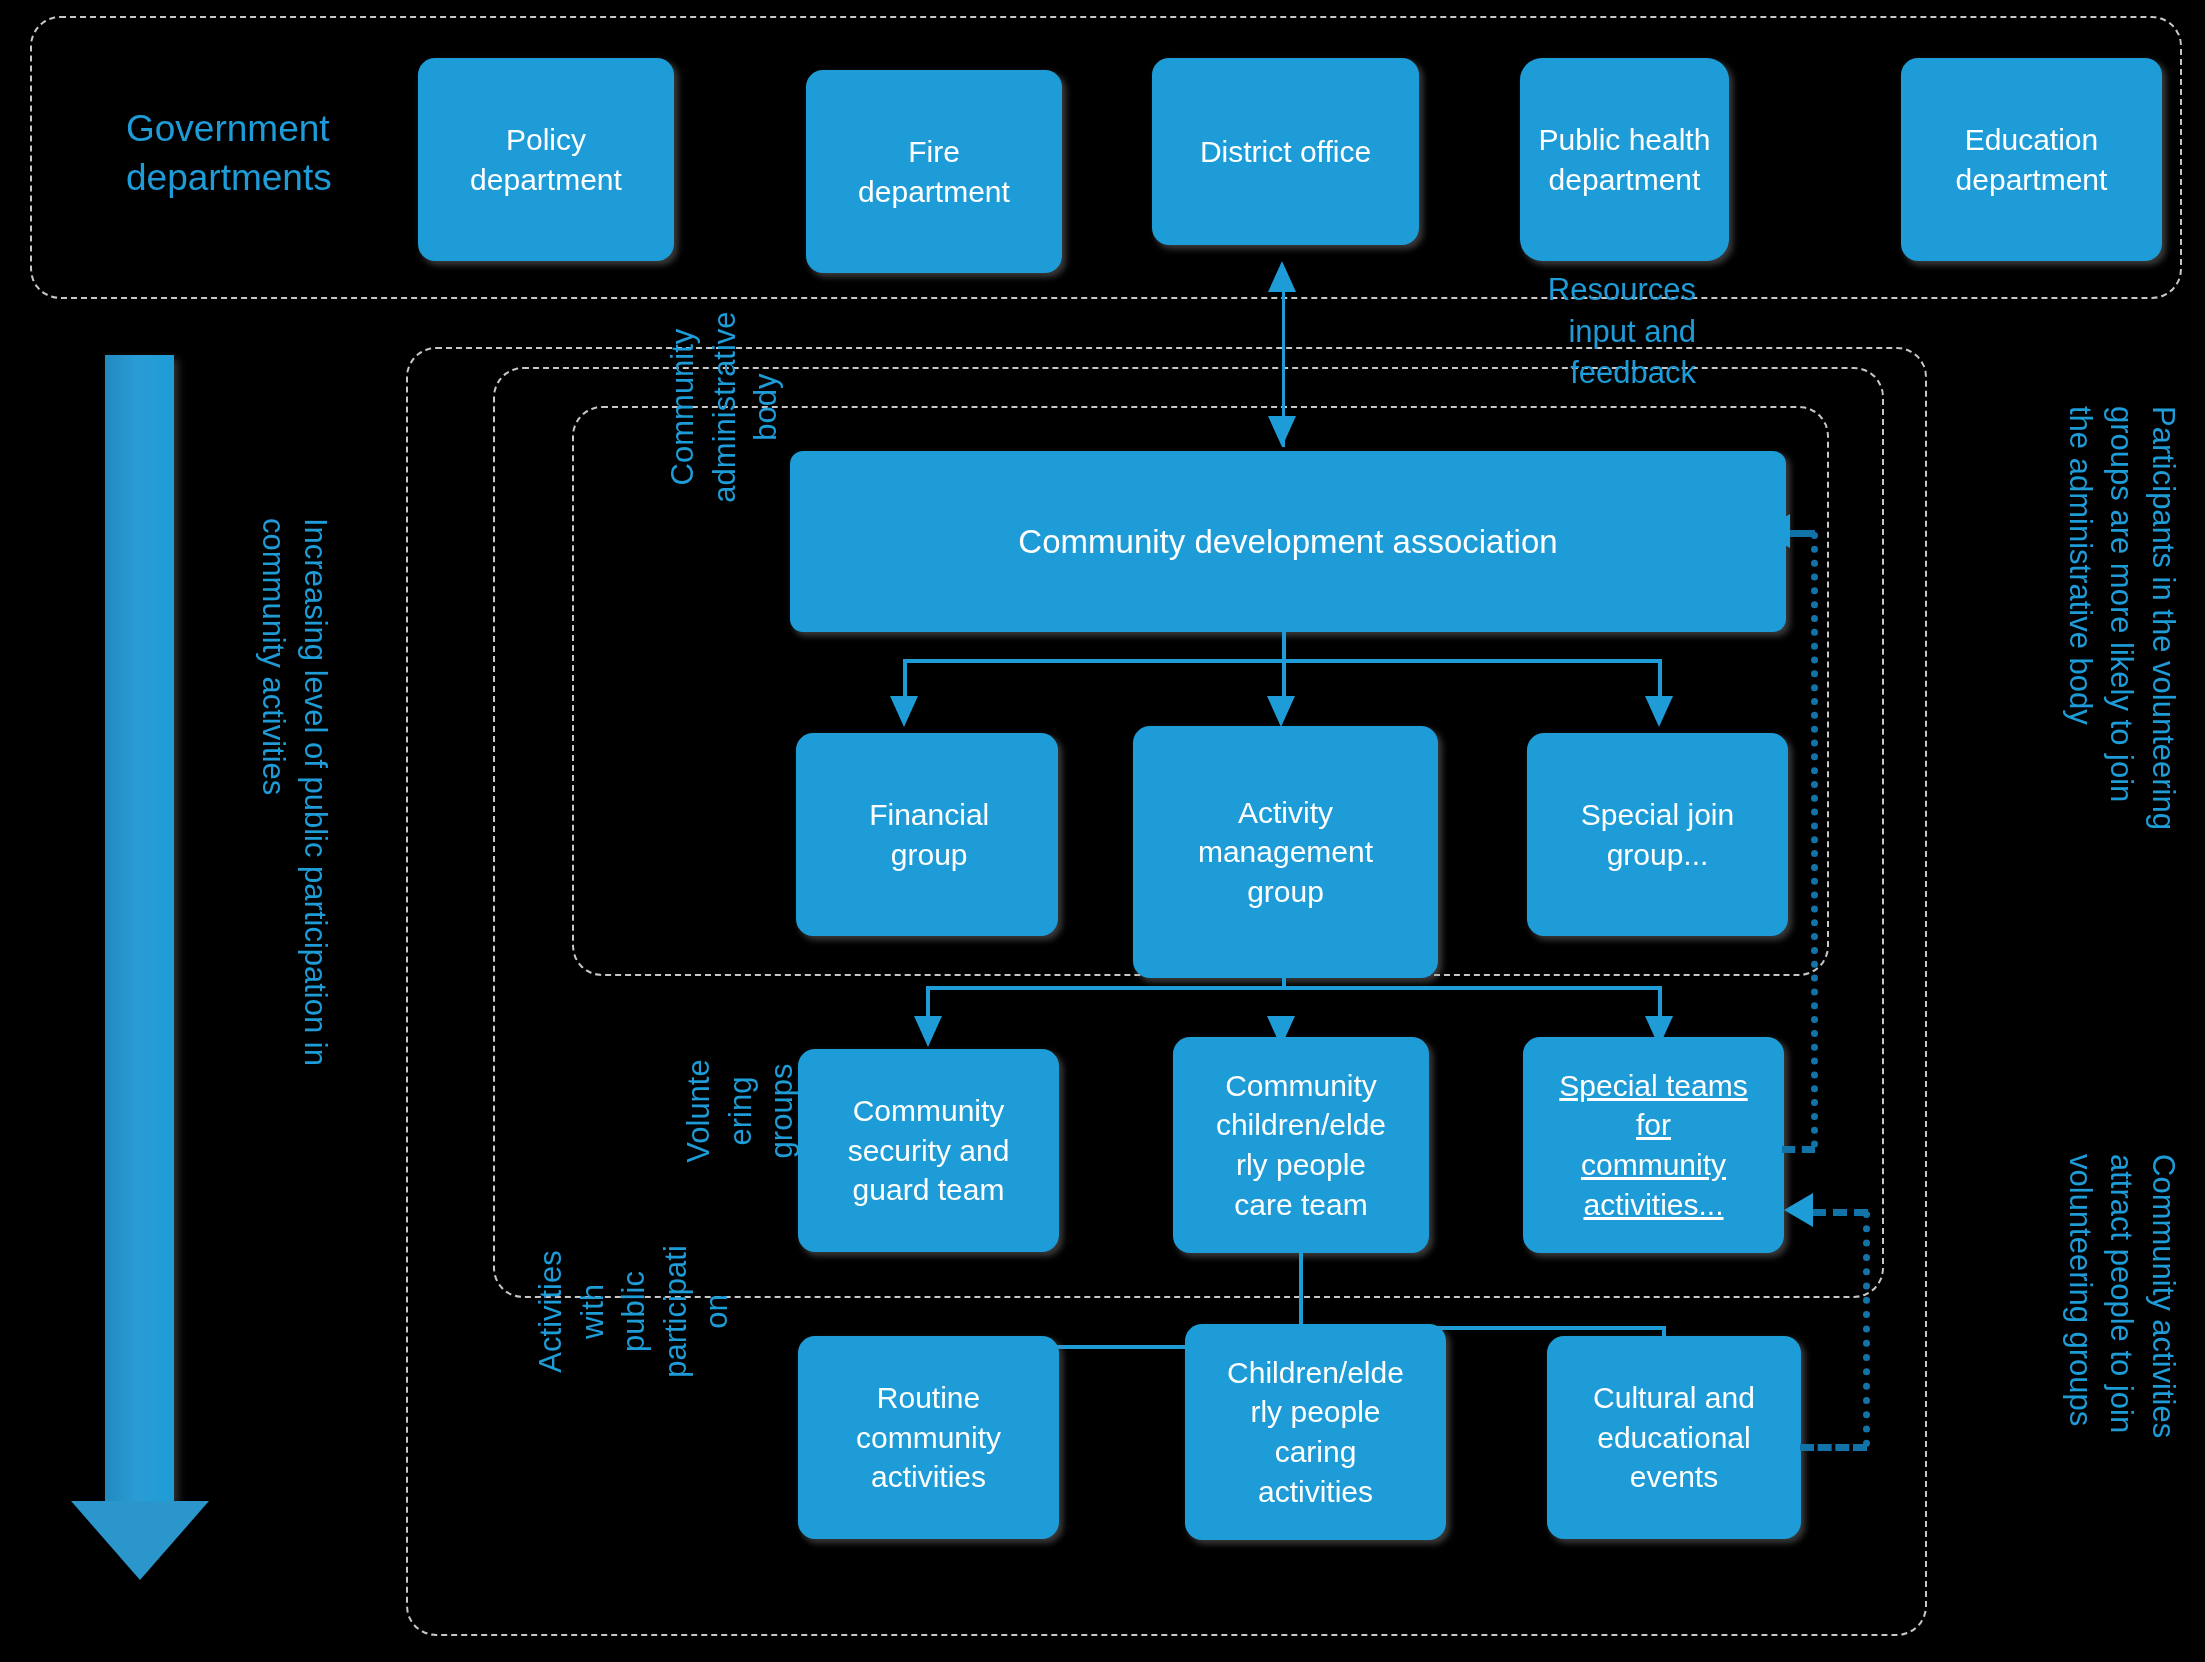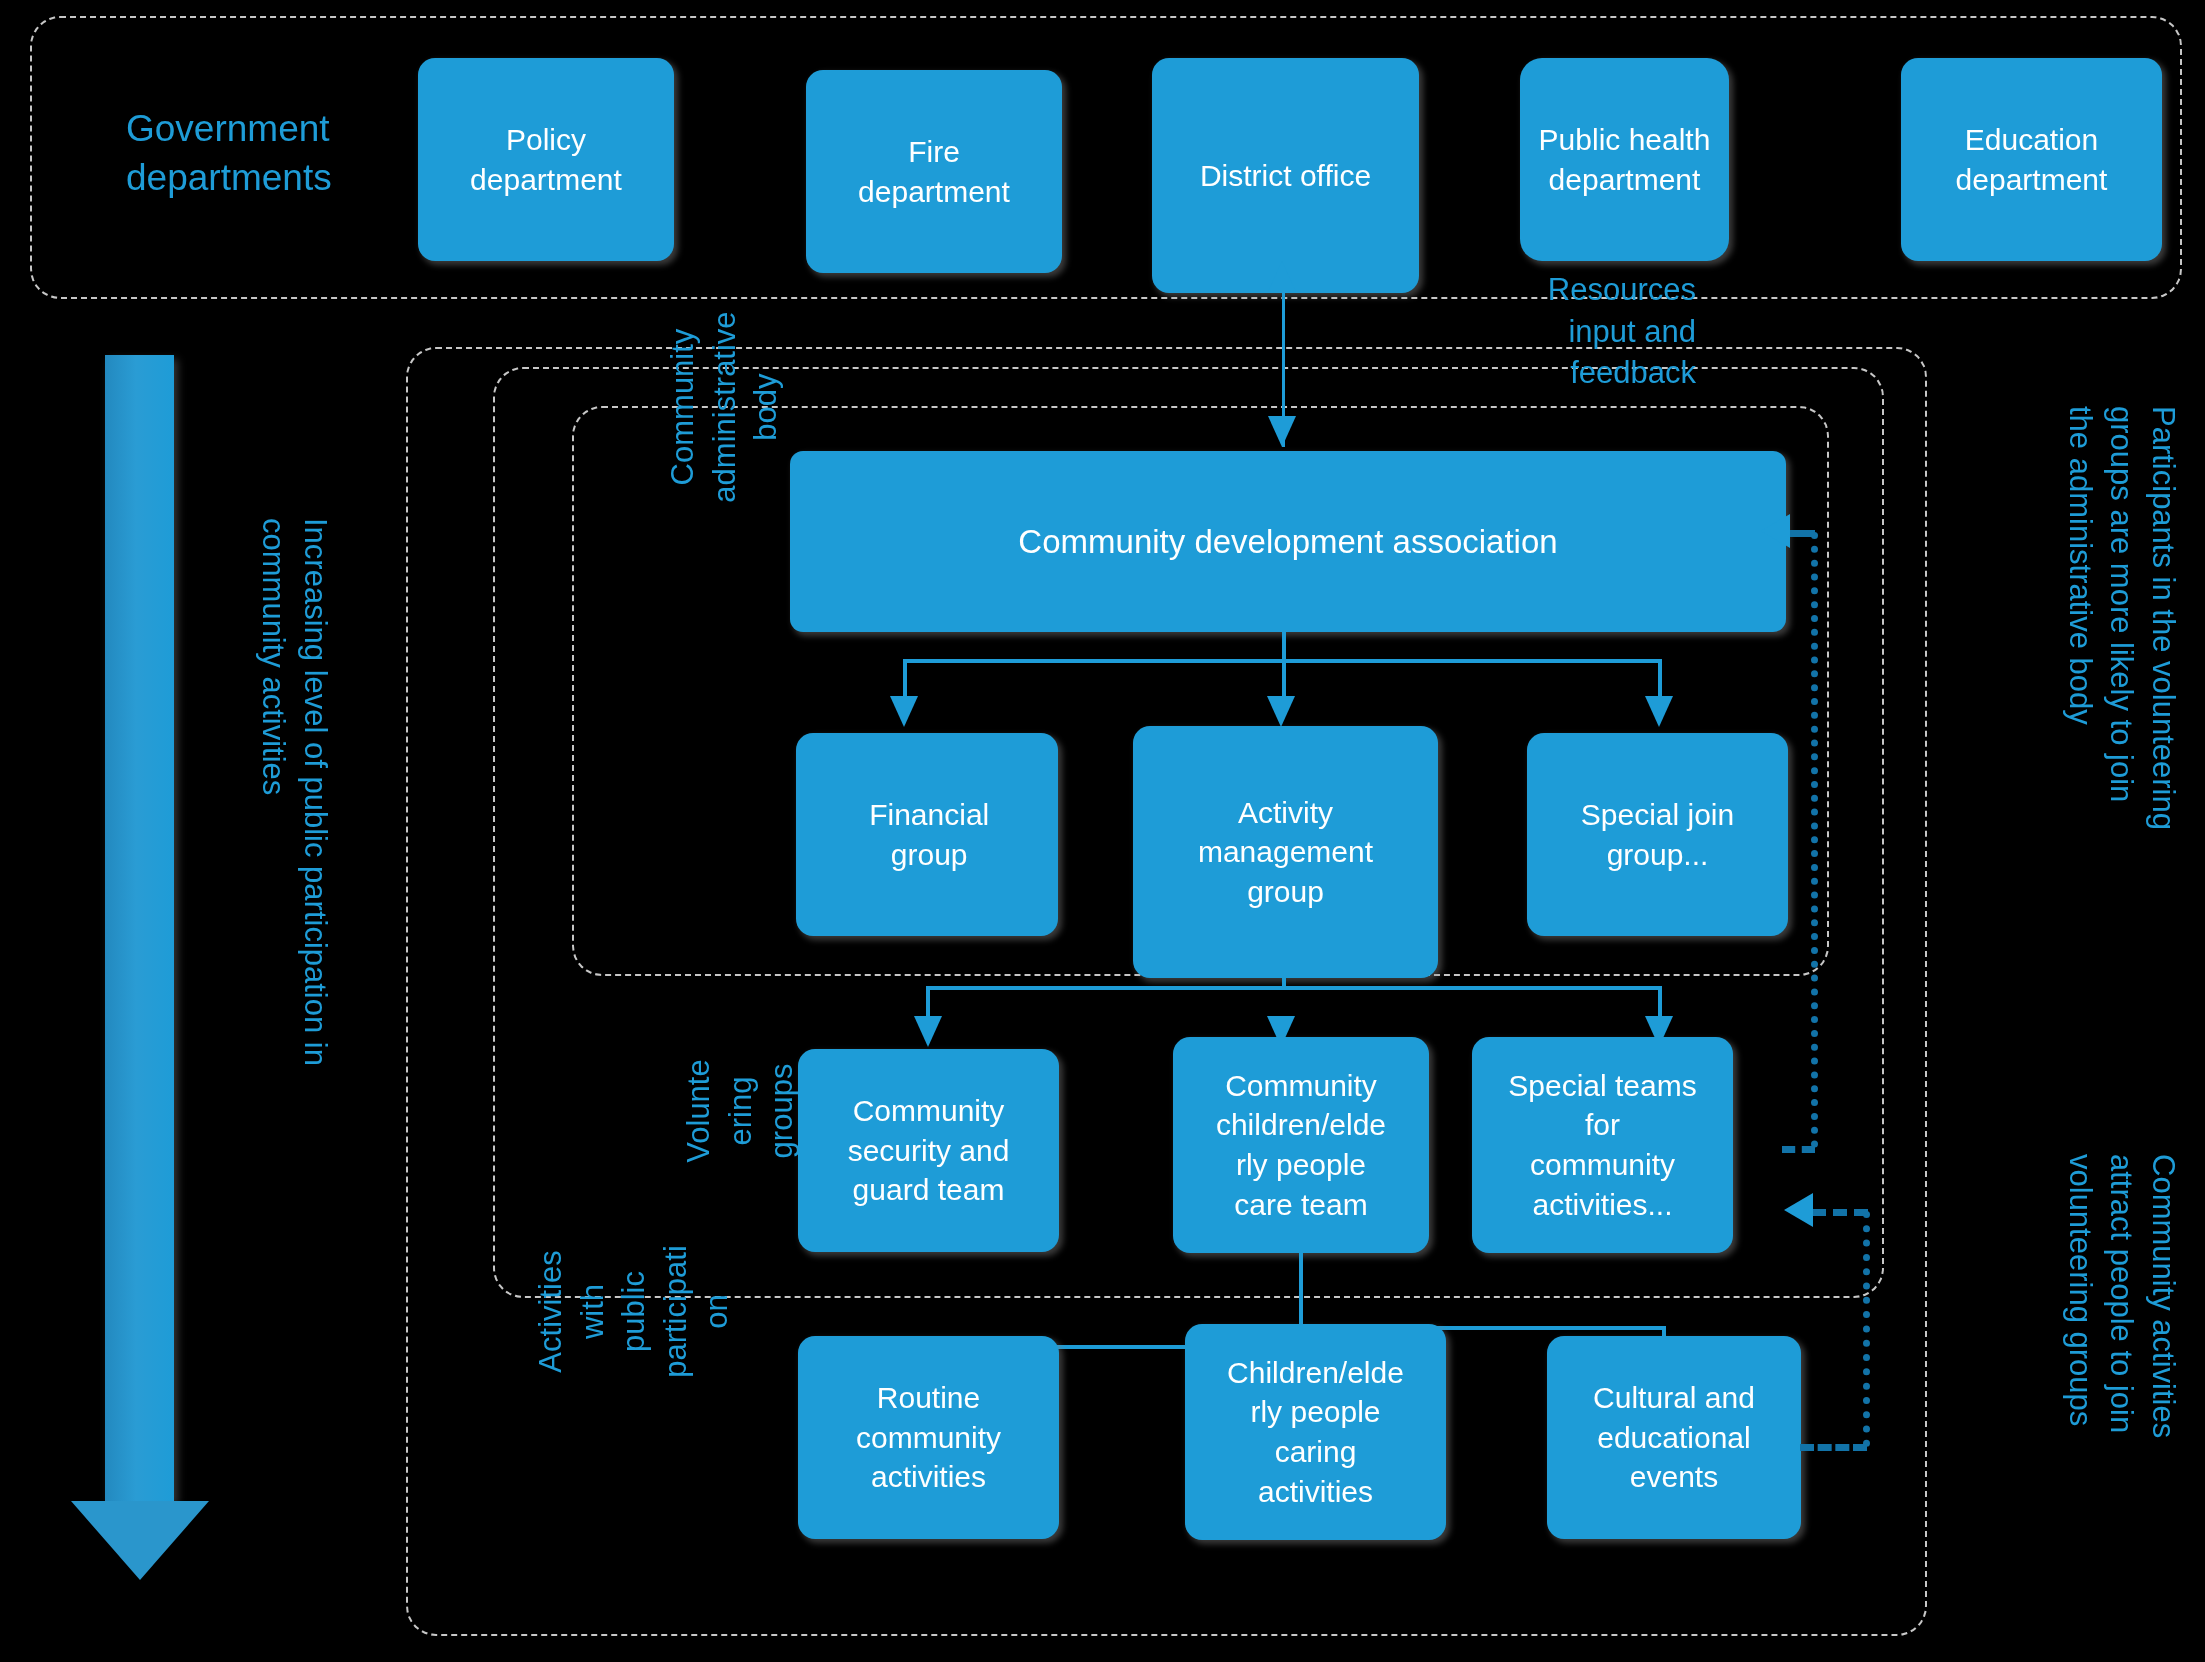--- a/index.html
+++ b/index.html
@@ -119,21 +119,21 @@
 
   <div class="lab left-title" style="left:126px; top:105px; width:275px;">Government
 departments</div>
 
   <div class="node" style="left:418px; top:58px; width:256px; height:203px;">Policy
 department</div>
 
   <div class="node" style="left:806px; top:70px; width:256px; height:203px;">Fire
 department</div>
 
-  <div class="node" style="left:1152px; top:58px; width:267px; height:235px;">District office</div>
+  <div class="node" style="left:1152px; top:58px; width:267px; height:187px;">District office</div>
 
   <div class="node" style="left:1520px; top:58px; width:209px; height:203px;border-radius:22px;">Public health
 department</div>
 
   <div class="node" style="left:1901px; top:58px; width:261px; height:203px;">Education
 department</div>
 
   <div class="ln vline" style="left:1282px; top:288px; height:159px;"></div>
   <div class="arrow-up" style="left:1268px; top:261px;"></div>
   <div class="arrow-down" style="left:1268px; top:416px;"></div>
@@ -182,21 +182,21 @@
 
   <div class="node" style="left:798px; top:1049px; width:261px; height:203px;">Community
 security and
 guard team</div>
 
   <div class="node" style="left:1173px; top:1037px; width:256px; height:216px;">Community
 children/elde
 rly people
 care team</div>
 
-  <div class="node" style="left:1472px; top:1037px; width:261px; height:216px;">Special teams
+  <div class="node" style="left:1523px; top:1037px; width:261px; height:216px;text-decoration:underline;">Special teams
 for
 community
 activities...</div>
 
   <div class="ln vline" style="left:1299px; top:1253px; width:3.9px; height:76px;"></div>
   <div class="ln hline" style="left:1299px; top:1326px; width:367px; height:3.9px;"></div>
   <div class="ln hline" style="left:913px; top:1345px; width:391px; height:3.9px;"></div>
   <div class="ln vline" style="left:913px; top:1345px; width:3.9px; height:29px;"></div>
   <div class="ln vline" style="left:1299px; top:1329px; width:3.9px; height:45px;"></div>
   <div class="ln vline" style="left:1662px; top:1326px; width:3.9px; height:49px;"></div>

